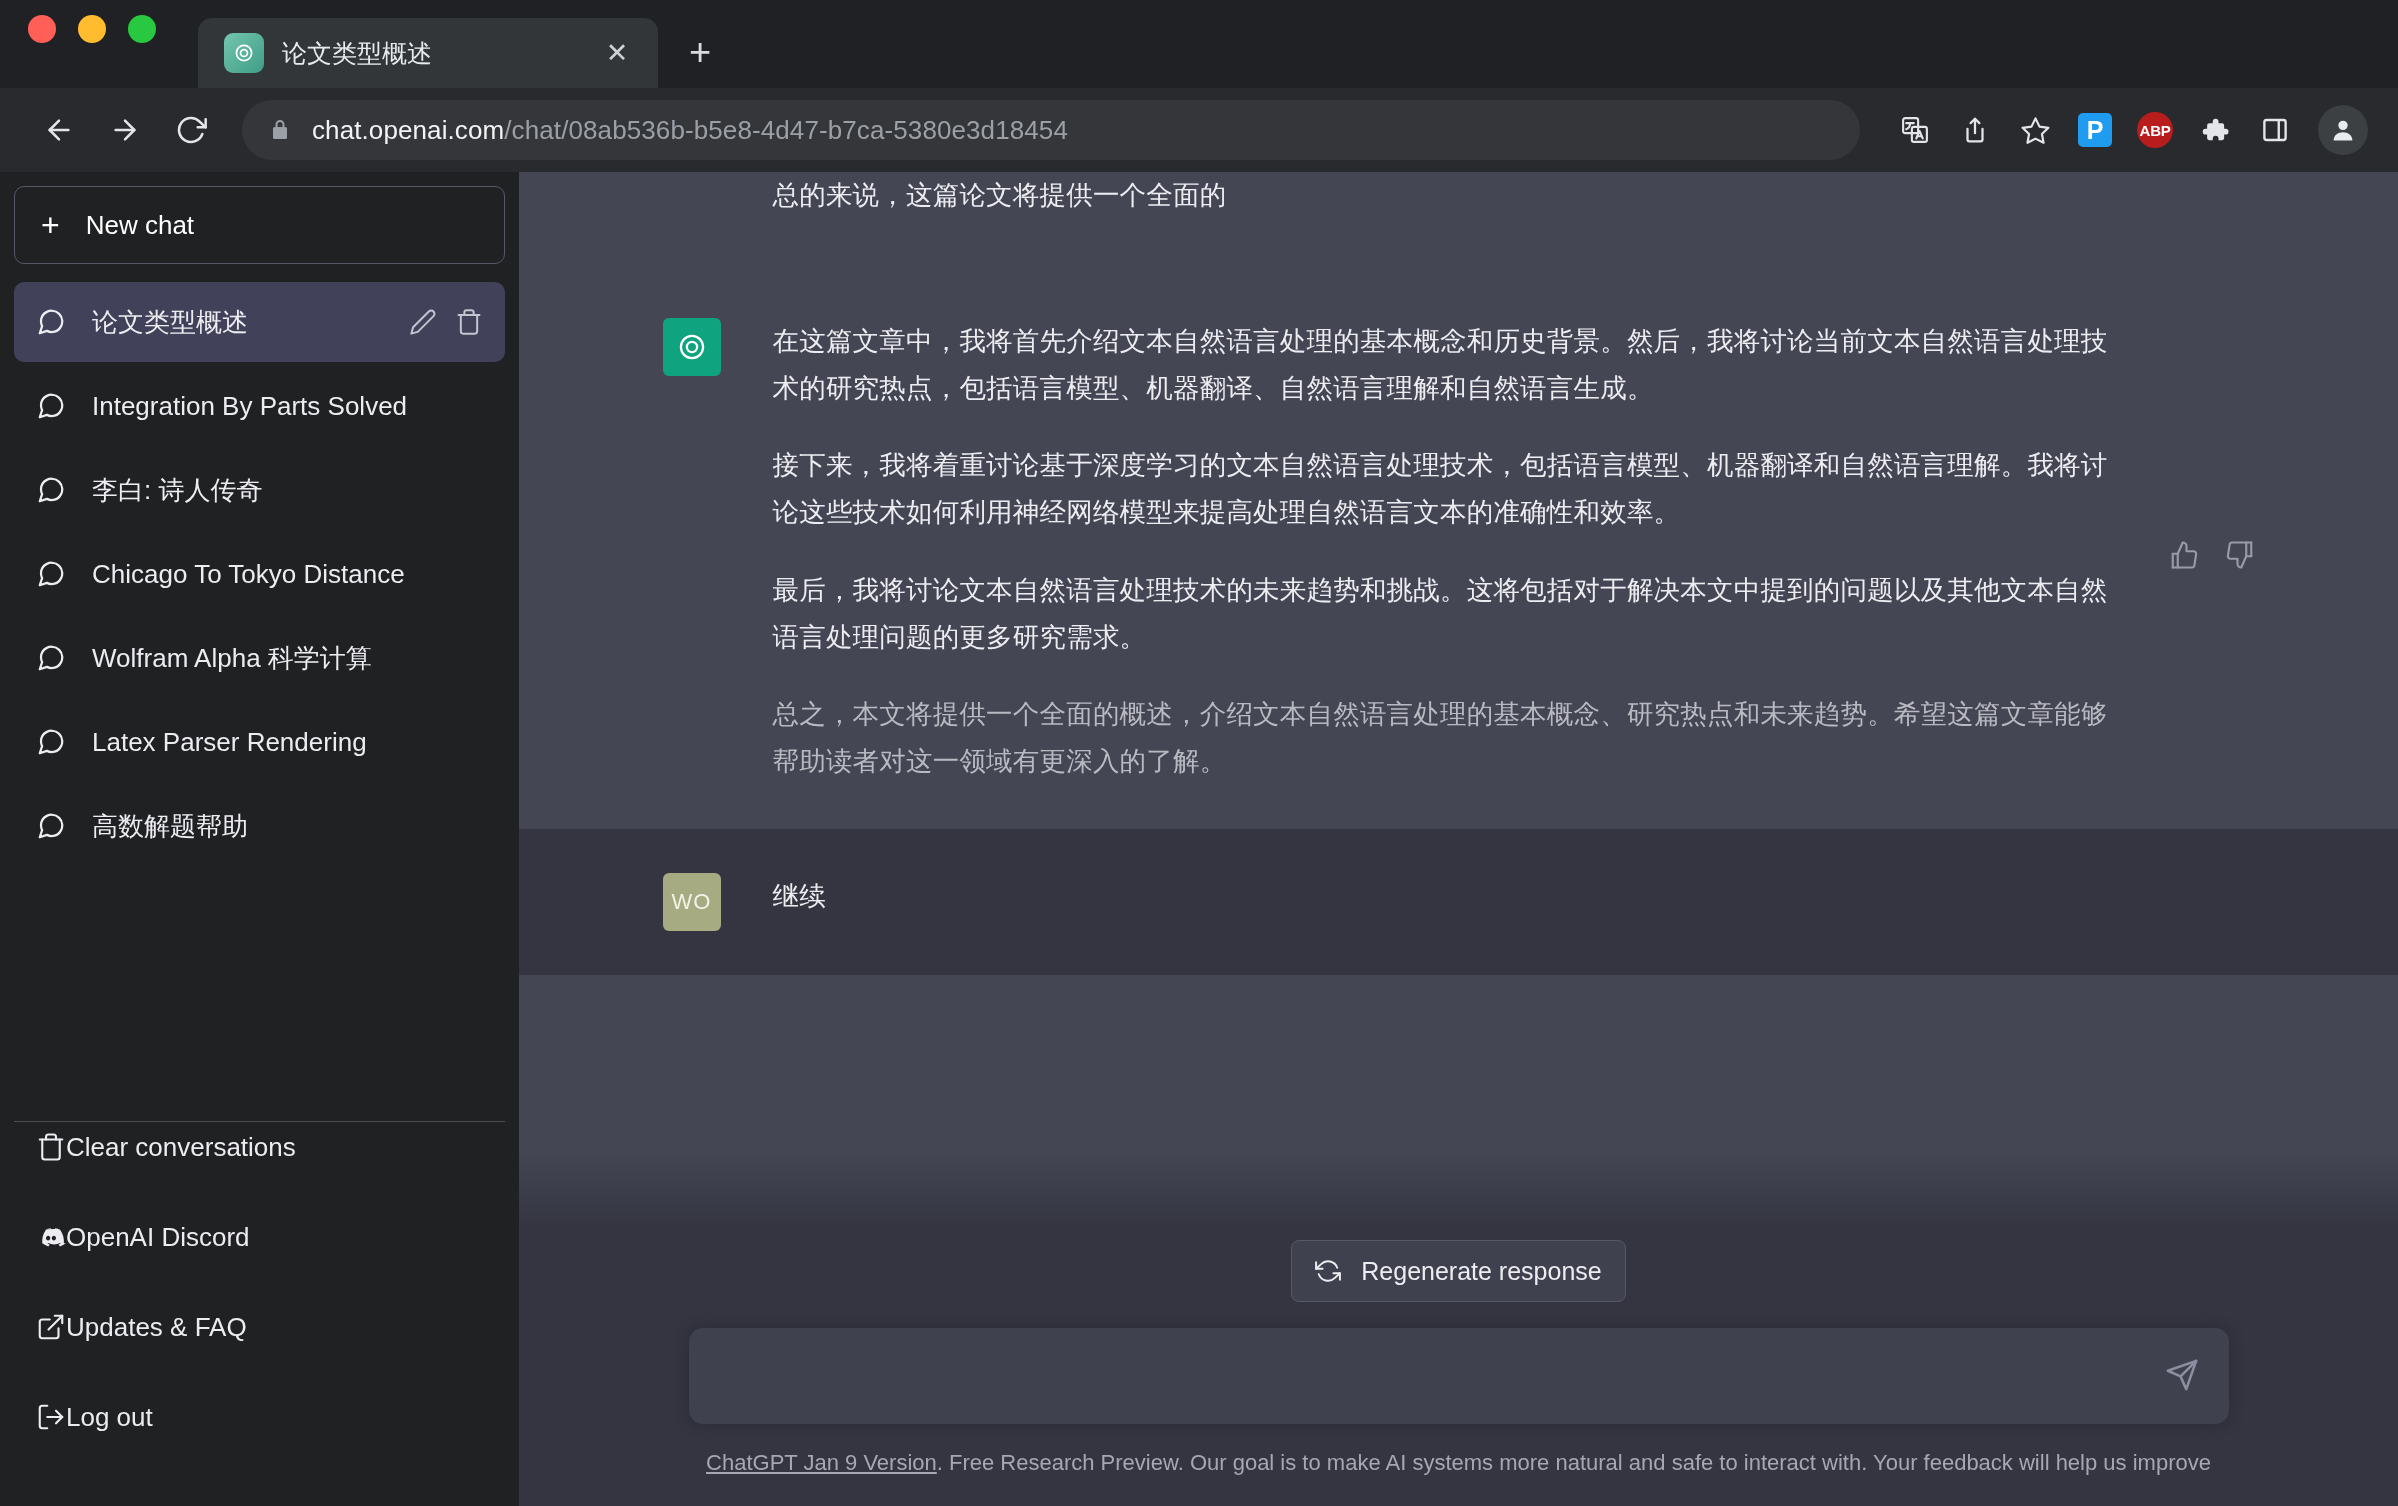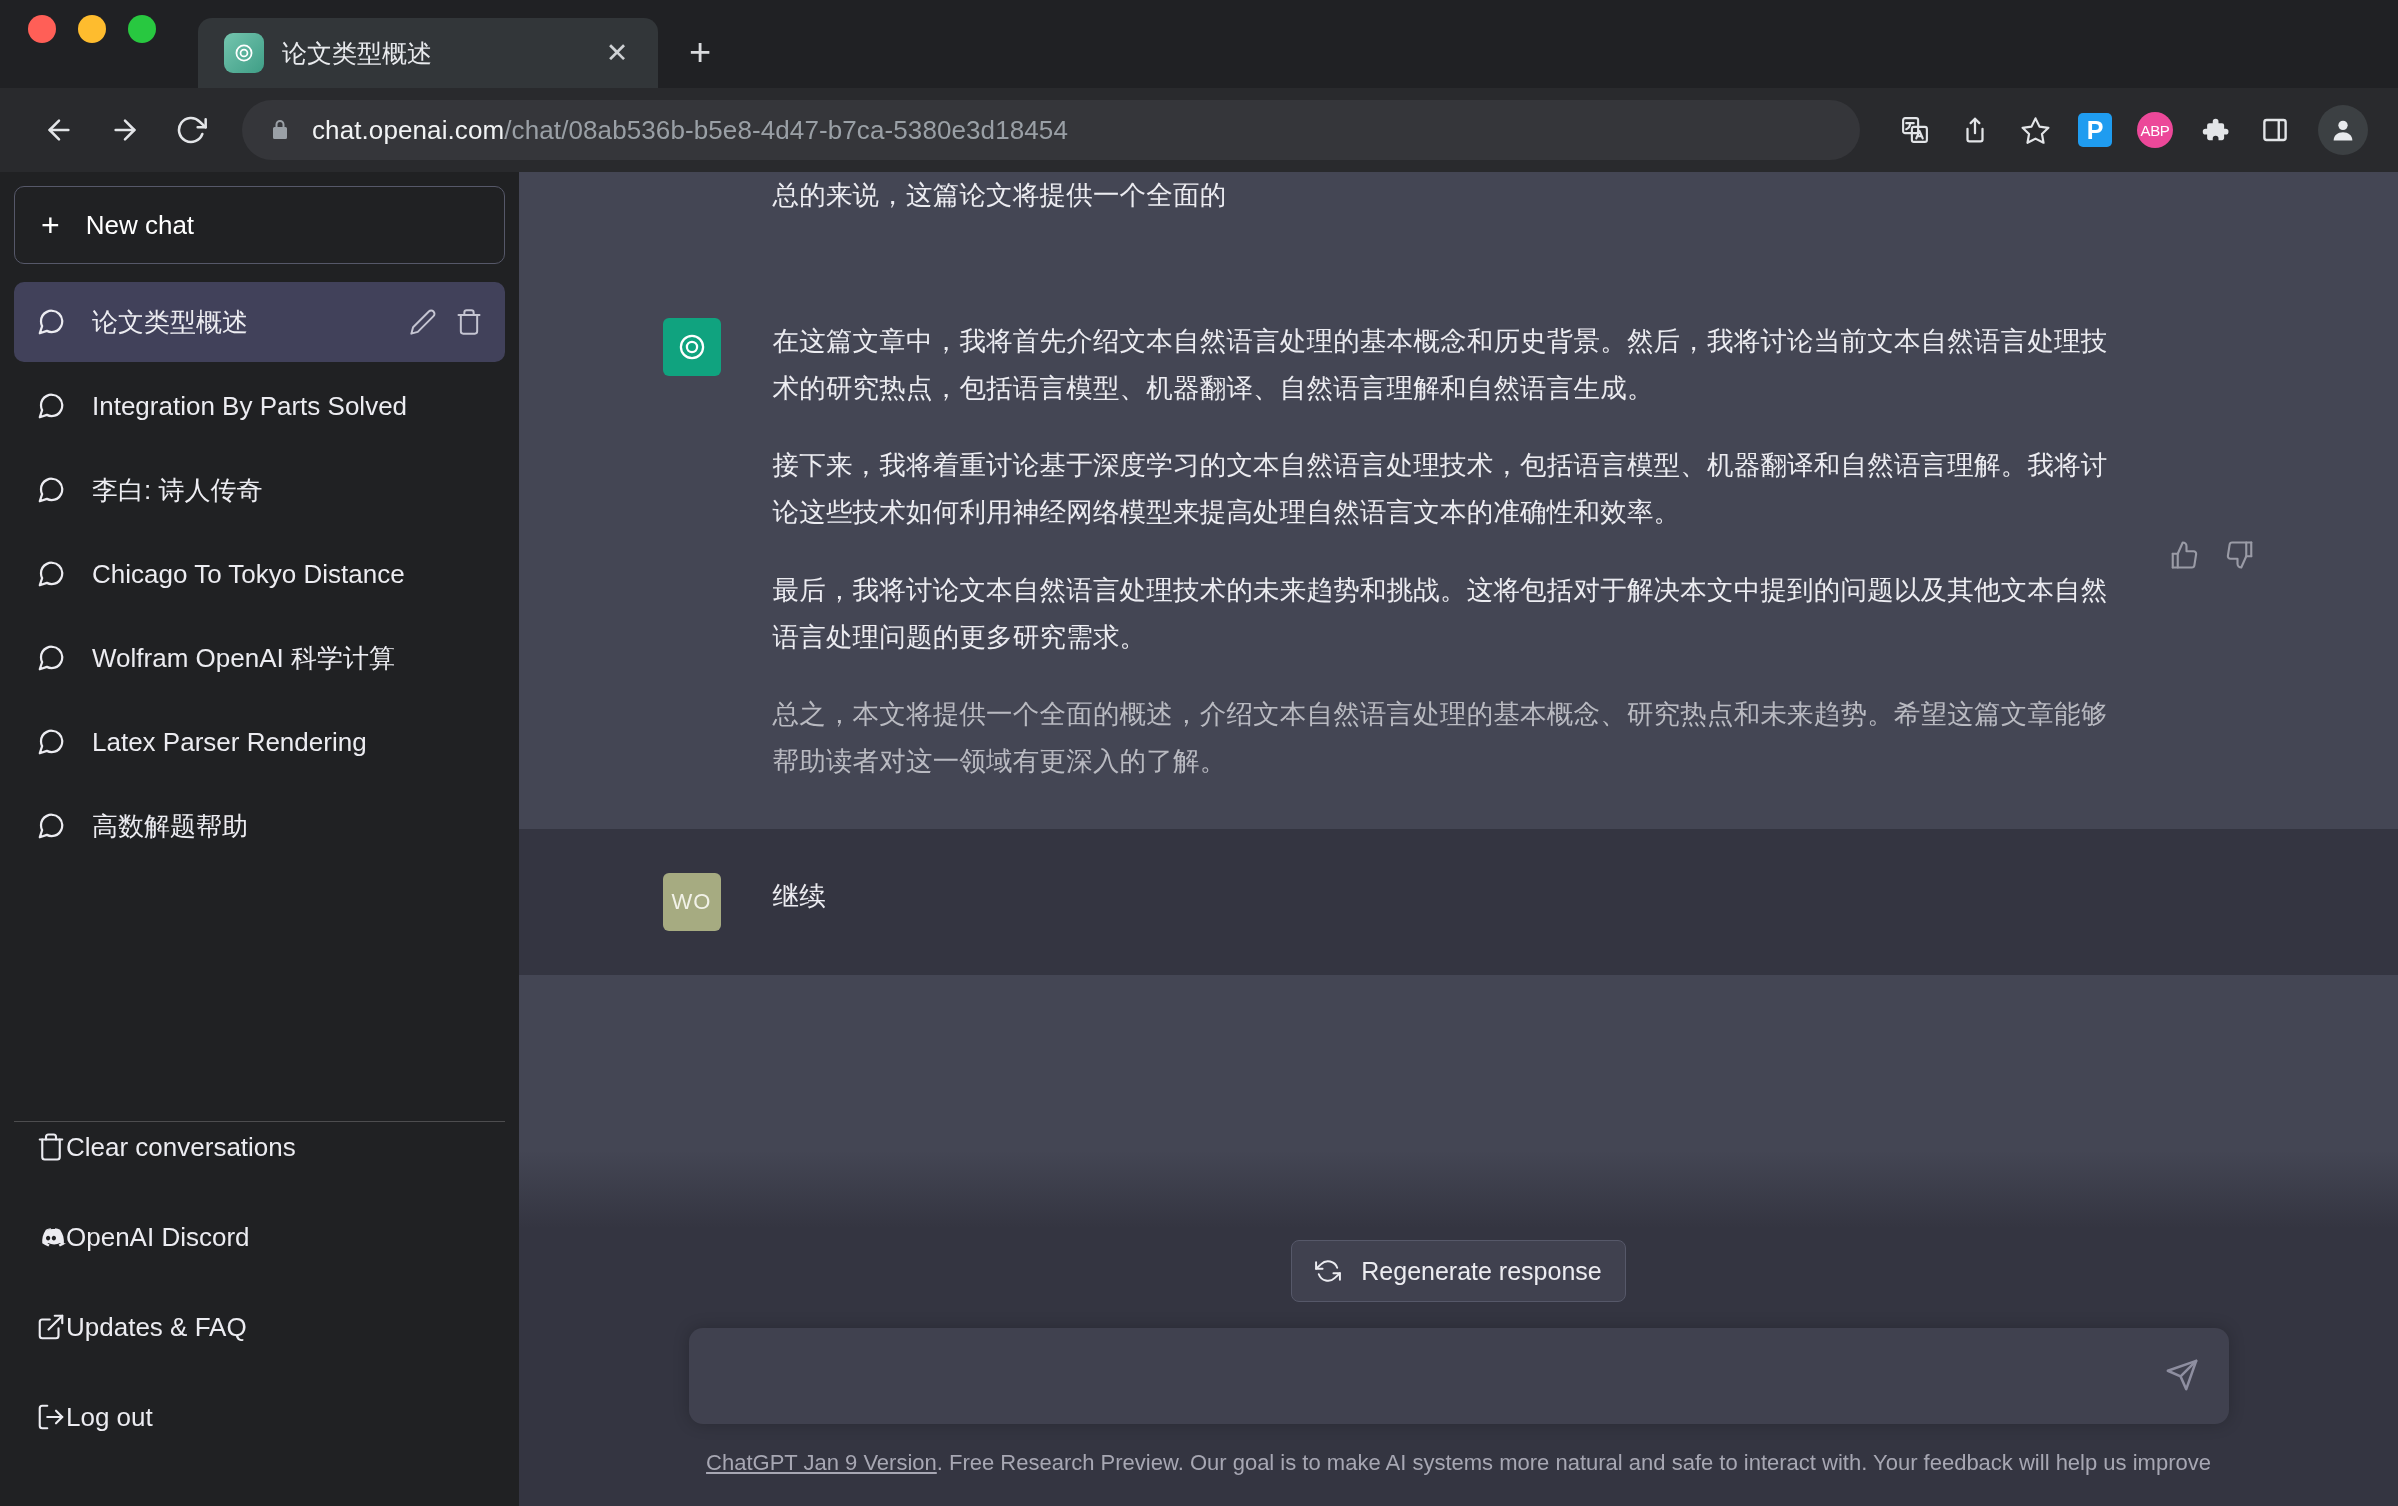--- a/index.html
+++ b/index.html
@@ -65,22 +65,22 @@
   .tb-icons { display:flex; align-items:center; gap:6px; flex:none; }
   .tb-ico {
     width:54px; height:54px; border-radius:50%; display:flex;
     align-items:center; justify-content:center; color:#e3e5e8; flex:none;
   }
   .ext-p {
     width:34px; height:34px; border-radius:5px; background:#1f9cf0; color:#fff;
     font-size:25px; font-weight:700; display:flex; align-items:center; justify-content:center;
   }
   .ext-abp {
-    width:36px; height:36px; border-radius:50%; background:#ec4899; color:#fff;
-    font-size:15px; font-weight:400; display:flex; align-items:center; justify-content:center;
+    width:36px; height:36px; border-radius:50%; background:#b91c1c; color:#fff;
+    font-size:15px; font-weight:700; display:flex; align-items:center; justify-content:center;
     letter-spacing:-.3px;
   }
   .avatar-btn {
     width:50px; height:50px; border-radius:50%; background:#3c4043;
     display:flex; align-items:center; justify-content:center; margin-left:10px;
   }
 
   
   .page { flex:1; display:flex; min-height:0; background:#343541; }
 
@@ -345,21 +345,21 @@
           </span>
           <span class="label">Chicago To Tokyo Distance</span>
         </div>
 
         <div class="convo">
           <span class="icon">
             <svg width="30" height="30" viewBox="0 0 24 24" fill="none" stroke="#ececf1" stroke-width="1.8" stroke-linecap="round" stroke-linejoin="round">
                 <path d="M21 11.5a8.38 8.38 0 0 1-.9 3.8 8.5 8.5 0 0 1-7.6 4.7 8.38 8.38 0 0 1-3.8-.9L3 21l1.9-5.7a8.38 8.38 0 0 1-.9-3.8 8.5 8.5 0 0 1 4.7-7.6 8.38 8.38 0 0 1 3.8-.9h.5a8.48 8.48 0 0 1 8 8z"></path>
               </svg>
           </span>
-          <span class="label">Wolfram OpenAI 科学计算</span>
+          <span class="label">Wolfram Alpha 科学计算</span>
         </div>
 
         <div class="convo">
           <span class="icon">
             <svg width="30" height="30" viewBox="0 0 24 24" fill="none" stroke="#ececf1" stroke-width="1.8" stroke-linecap="round" stroke-linejoin="round">
                 <path d="M21 11.5a8.38 8.38 0 0 1-.9 3.8 8.5 8.5 0 0 1-7.6 4.7 8.38 8.38 0 0 1-3.8-.9L3 21l1.9-5.7a8.38 8.38 0 0 1-.9-3.8 8.5 8.5 0 0 1 4.7-7.6 8.38 8.38 0 0 1 3.8-.9h.5a8.48 8.48 0 0 1 8 8z"></path>
               </svg>
           </span>
           <span class="label">Latex Parser Rendering</span>
         </div>

